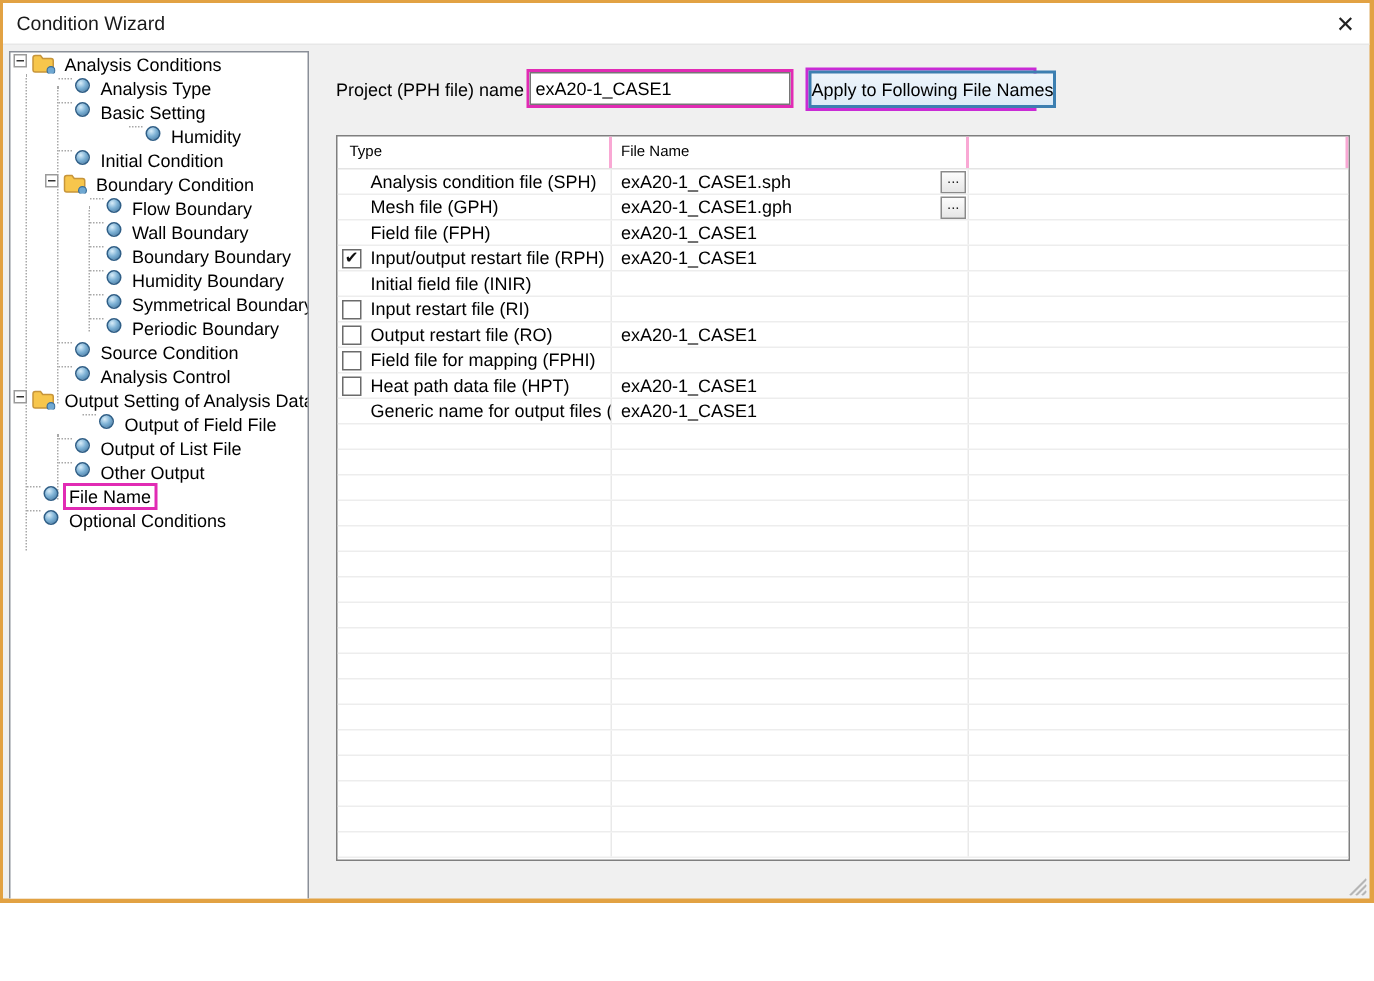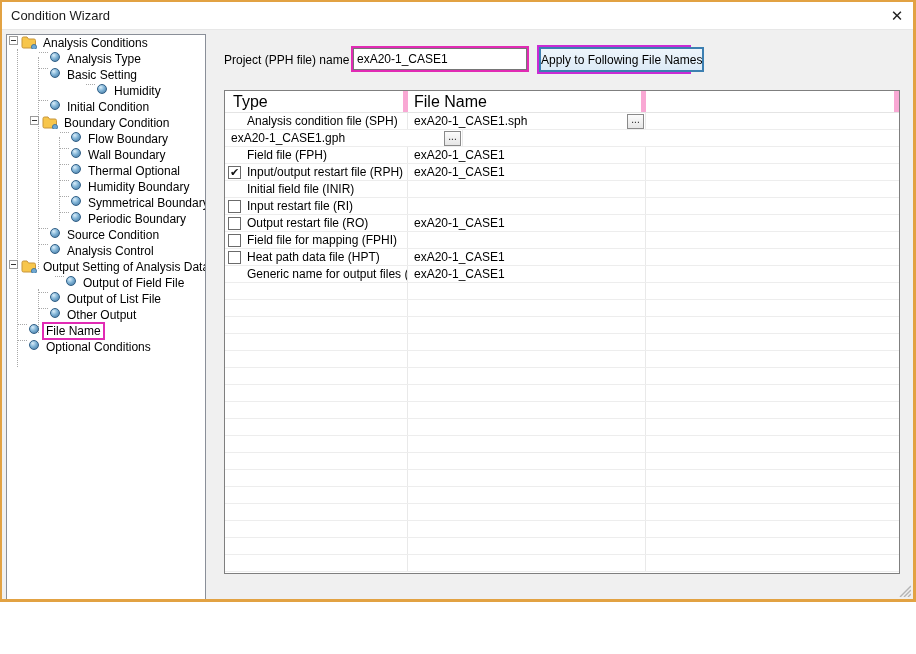--- a/index.html
+++ b/index.html
@@ -67,21 +67,21 @@
     display:flex; align-items:center; justify-content:center; white-space:nowrap;
   }
 
   
   .file-table {
     position:absolute; left:222px; top:88px; width:676px; height:484px;
     background:#fff; border:1px solid #7F7F7F; overflow:hidden;
     display:flex; flex-direction:column;
   }
   .t-header { display:flex; height:22px; flex:0 0 22px; border-bottom:1px solid #E4E4E4; }
-  .t-header .hc { display:flex; align-items:center; font-size:16px; border-right:5px solid #f9a8d4; }
+  .t-header .hc { display:flex; align-items:center; font-size:10px; border-right:2px solid #f9a8d4; }
   .t-row { display:flex; height:17px; flex:0 0 17px; border-bottom:1px solid #EDEDED; }
   .cell { border-right:1px solid #E9E9E9; display:flex; align-items:center; overflow:hidden; white-space:nowrap; }
   .c1 { width:183px; flex:0 0 183px; }
   .c2 { width:238px; flex:0 0 238px; }
   .c3 { flex:1; border-right:none; }
   .hc.c1 { padding-left:8px; } .hc.c2 { padding-left:6px; }
   .cb-slot { width:18px; flex:0 0 18px; display:flex; align-items:center; justify-content:flex-start; padding-left:3px; }
   .checkbox {
     width:13px; height:13px; border:1px solid #6B6B6B; background:#fff;
     display:flex; align-items:center; justify-content:center; font-size:11px; line-height:11px; color:#111;
@@ -166,21 +166,21 @@
           <span class="tree-label">Flow Boundary</span>
         </div>
         <div class="tree-row" style="padding-left: 53px;">
           <span class="stub"></span>
           <span class="dot-icon"></span>
           <span class="tree-label">Wall Boundary</span>
         </div>
         <div class="tree-row" style="padding-left: 53px;">
           <span class="stub"></span>
           <span class="dot-icon"></span>
-          <span class="tree-label">Thermal Optional</span>
+          <span class="tree-label">Boundary Boundary</span>
         </div>
         <div class="tree-row" style="padding-left: 53px;">
           <span class="stub"></span>
           <span class="dot-icon"></span>
           <span class="tree-label">Humidity Boundary</span>
         </div>
         <div class="tree-row" style="padding-left: 53px;">
           <span class="stub"></span>
           <span class="dot-icon"></span>
           <span class="tree-label">Symmetrical Boundary</span>
@@ -258,20 +258,24 @@
             <span class="cb-slot"></span>
             <span class="type-text">Analysis condition file (SPH)</span>
           </div>
           <div class="cell c2">
             <span class="fname-text">exA20-1_CASE1.sph</span>
             <span class="browse-btn">...</span>
           </div>
           <div class="cell c3"></div>
         </div>
         <div class="t-row">
+          <div class="cell c1">
+            <span class="cb-slot"></span>
+            <span class="type-text">Mesh file (GPH)</span>
+          </div>
           <div class="cell c2">
             <span class="fname-text">exA20-1_CASE1.gph</span>
             <span class="browse-btn">...</span>
           </div>
           <div class="cell c3"></div>
         </div>
         <div class="t-row">
           <div class="cell c1">
             <span class="cb-slot"></span>
             <span class="type-text">Field file (FPH)</span>

